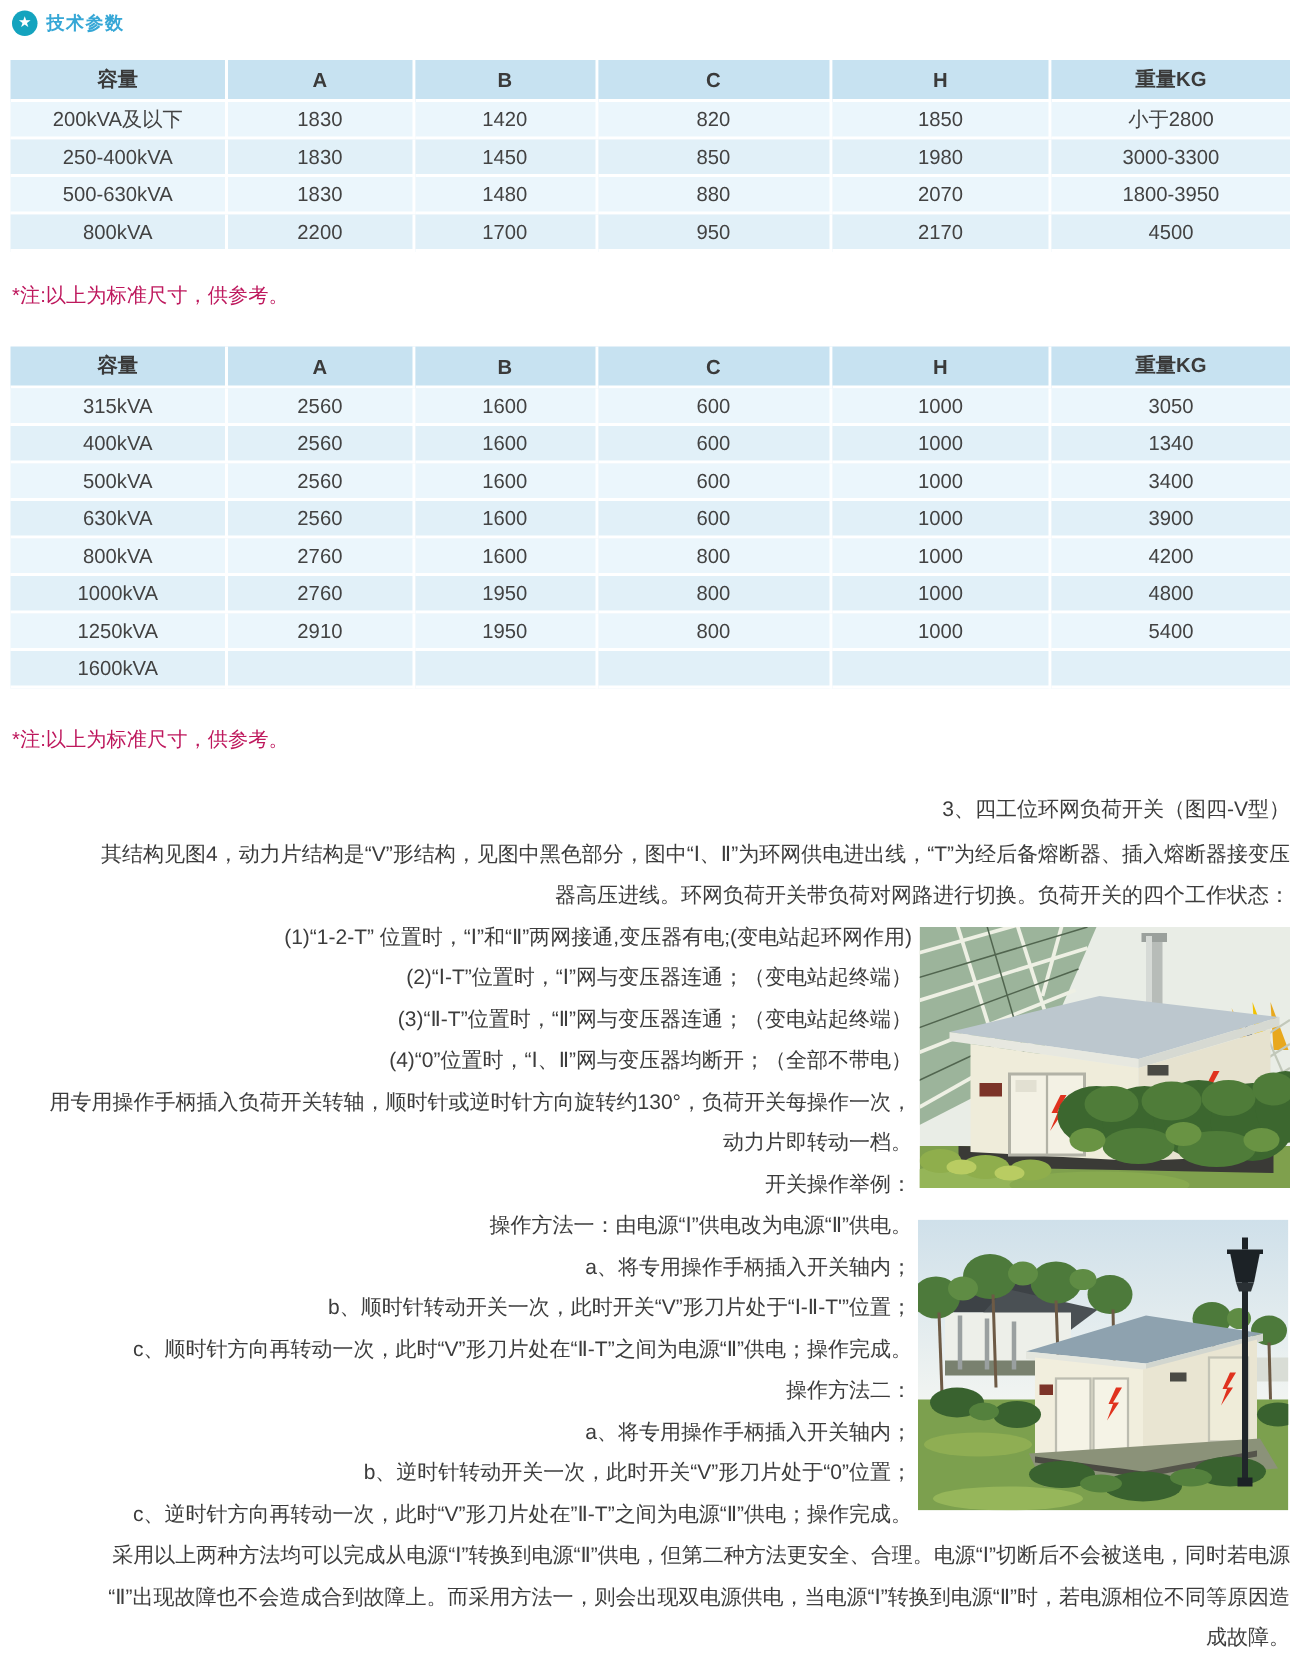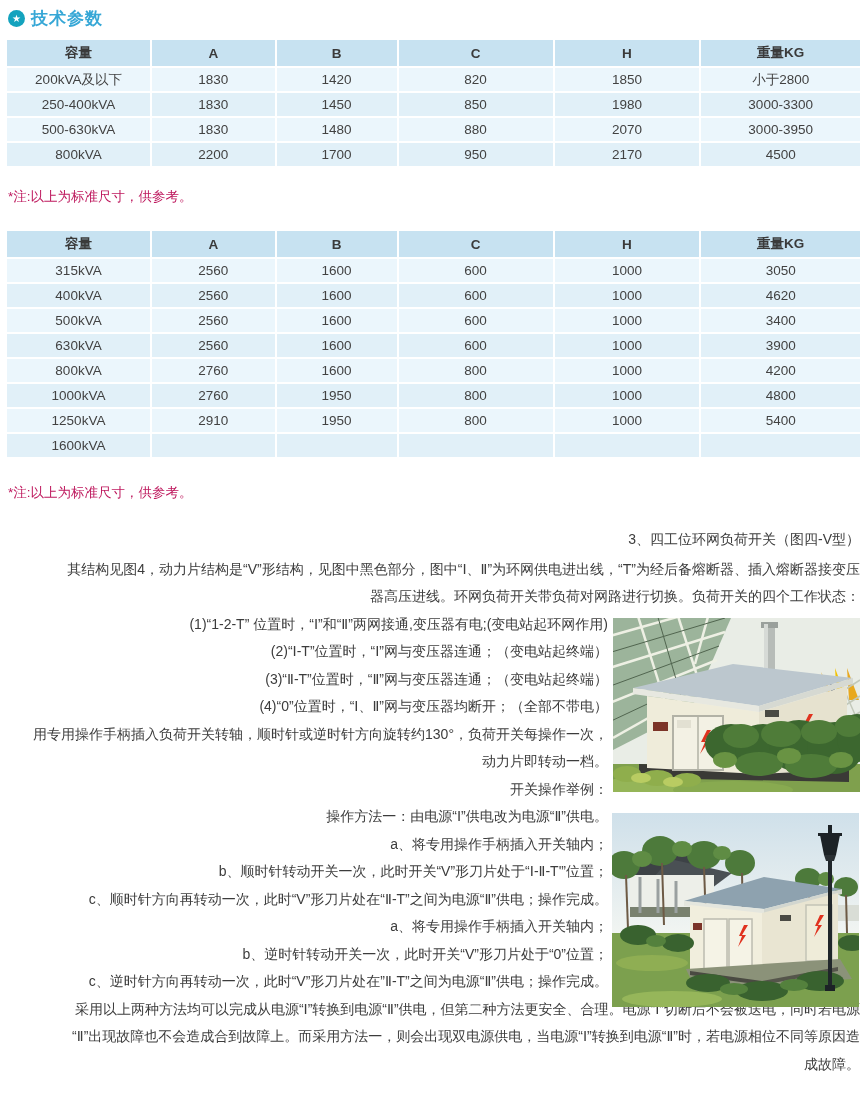--- a/index.html
+++ b/index.html
@@ -10,21 +10,21 @@
     font-family:"Liberation Sans","DejaVu Sans",sans-serif;
     color:#3d3d3d;
   }
   
   .sec-header { position:absolute; top:7px; left:8px; display:flex; align-items:center; gap:6px; }
   .badge {
     width:17px; height:17px; border-radius:50%;
     display:inline-flex; align-items:center; justify-content:center;
     color:#ffffff; font-size:10px; line-height:1;
   }
-  .sec-title { font-size:17px; font-weight:bold; letter-spacing:1px; }
+  .sec-title { font-size:12px; font-weight:bold; letter-spacing:1px; }
   
   .spec-table-wrap { position:absolute; left:7px; right:7px; }
   .t1 { top:40px; }
   .t2 { top:231px; }
   table.spec { width:100%; border-collapse:separate; border-spacing:0; table-layout:fixed; }
   table.spec th, table.spec td {
     text-align:center; vertical-align:middle;
     border-right:2px solid #ffffff; border-bottom:2px solid #ffffff;
     font-size:13.5px; color:#424242; overflow:hidden; white-space:nowrap;
   }
@@ -99,21 +99,21 @@
             <td>850</td>
             <td>1980</td>
             <td>3000-3300</td>
           </tr>
           <tr>
             <td>500-630kVA</td>
             <td>1830</td>
             <td>1480</td>
             <td>880</td>
             <td>2070</td>
-            <td>3000-3950</td>
+            <td>1800-3950</td>
           </tr>
           <tr>
             <td>800kVA</td>
             <td>2200</td>
             <td>1700</td>
             <td>950</td>
             <td>2170</td>
             <td>4500</td>
           </tr>
         </tbody>
@@ -149,21 +149,21 @@
             <td>600</td>
             <td>1000</td>
             <td>3050</td>
           </tr>
           <tr>
             <td>400kVA</td>
             <td>2560</td>
             <td>1600</td>
             <td>600</td>
             <td>1000</td>
-            <td>4620</td>
+            <td>1340</td>
           </tr>
           <tr>
             <td>500kVA</td>
             <td>2560</td>
             <td>1600</td>
             <td>600</td>
             <td>1000</td>
             <td>3400</td>
           </tr>
           <tr>
@@ -220,20 +220,21 @@
         <div class="line narrow">(2)“Ⅰ-T”位置时，“Ⅰ”网与变压器连通；（变电站起终端）</div>
         <div class="line narrow">(3)“Ⅱ-T”位置时，“Ⅱ”网与变压器连通；（变电站起终端）</div>
         <div class="line narrow">(4)“0”位置时，“Ⅰ、Ⅱ”网与变压器均断开；（全部不带电）</div>
         <div class="line narrow">用专用操作手柄插入负荷开关转轴，顺时针或逆时针方向旋转约130°，负荷开关每操作一次，</div>
         <div class="line narrow">动力片即转动一档。</div>
         <div class="line narrow">开关操作举例：</div>
         <div class="line narrow">操作方法一：由电源“Ⅰ”供电改为电源“Ⅱ”供电。</div>
         <div class="line narrow">a、将专用操作手柄插入开关轴内；</div>
         <div class="line narrow">b、顺时针转动开关一次，此时开关“V”形刀片处于“Ⅰ-Ⅱ-T'”位置；</div>
         <div class="line narrow">c、顺时针方向再转动一次，此时“V”形刀片处在“Ⅱ-T”之间为电源“Ⅱ”供电；操作完成。</div>
+        <div class="line narrow">操作方法二：</div>
         <div class="line narrow">a、将专用操作手柄插入开关轴内；</div>
         <div class="line narrow">b、逆时针转动开关一次，此时开关“V”形刀片处于“0”位置；</div>
         <div class="line narrow">c、逆时针方向再转动一次，此时“V”形刀片处在”Ⅱ-T”之间为电源“Ⅱ”供电；操作完成。</div>
         <div class="line full">采用以上两种方法均可以完成从电源“Ⅰ”转换到电源“Ⅱ”供电，但第二种方法更安全、合理。电源“Ⅰ”切断后不会被送电，同时若电源</div>
         <div class="line full">“Ⅱ”出现故障也不会造成合到故障上。而采用方法一，则会出现双电源供电，当电源“Ⅰ”转换到电源“Ⅱ”时，若电源相位不同等原因造</div>
         <div class="line full">成故障。</div>
       </div>
   </div>
 
   <div class="photo photo1">

